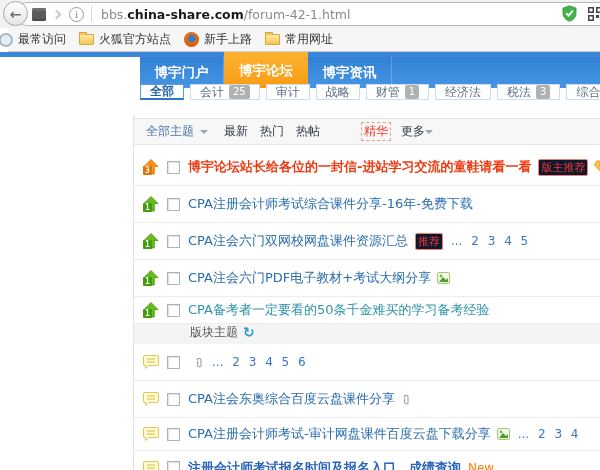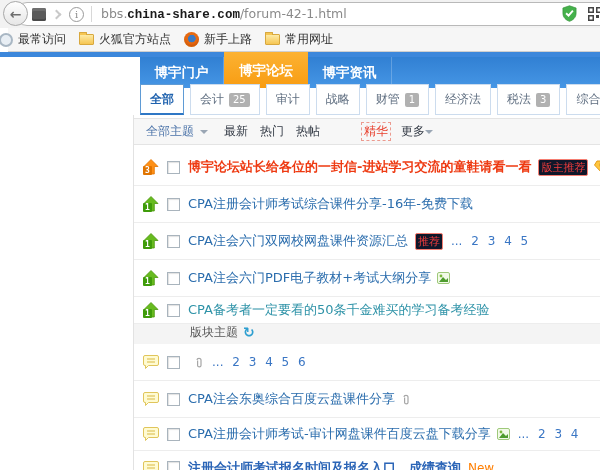--- a/index.html
+++ b/index.html
@@ -24,21 +24,21 @@
   }
   .site-icon { width:14px; height:13px; background:#5b5b5b; border-radius:2px; margin-right:7px;
     box-shadow:inset 0 3px 0 #6e6e6e, inset 0 -2px 0 #4a4a4a; }
   .crumb-chevron { width:7px; height:7px; border-top:2px solid #c9c9c9; border-right:2px solid #c9c9c9;
     transform:rotate(45deg); margin-right:9px; }
   .info-icon { width:15px; height:15px; border:1px solid #9a9a9a; border-radius:50%;
     color:#8a8a8a; font-size:10px; line-height:13px; text-align:center;
     font-family:"DejaVu Serif","Liberation Serif",serif; margin-right:7px; }
   .url-divider { width:1px; height:16px; background:#d8d8d8; margin-right:9px; }
   .url { font-size:12.5px; color:#8a8a8a; white-space:nowrap; }
-  .url .domain { color:#1a1a1a; font-weight:bold;font-family:Liberation Mono, monospace; }
+  .url .domain { color:#1a1a1a; font-weight:bold; }
   .shield-icon { position:absolute; left:561px; top:5px; }
   .qr-icon { position:absolute; left:588px; top:7px; }
   .bookmarks {
     position:absolute; top:28px; left:8px; width:600px; height:24px; background:#f6f6f6;
     border-bottom:1px solid #cfcfcf; display:flex; align-items:center; font-size:12px; color:#333;
   }
   .bm-item { display:flex; align-items:center; margin-right:13px; white-space:nowrap; }
   .history-icon { width:14px; height:14px; border:2px solid #a9b7c4; border-radius:50%;
      margin-left:-9px; margin-right:5px; background:#e8eef4; }
   .folder-icon { width:15px; height:11px; background:linear-gradient(#fdeaa5,#f6c653);
@@ -51,21 +51,21 @@
   
   .top-strip { position:absolute; top:52px; left:0; width:600px; height:5px; background:#3c87db; }
   .navbar { position:absolute; top:57px; left:140px; width:460px; height:31px;
     background:linear-gradient(#3180d3,#4696e5); display:flex; }
   .nav-tab { width:84px; text-align:center; line-height:31px; color:#fff; font-size:13.5px;
     font-weight:bold; border-right:1px solid rgba(255,255,255,.22); }
   .nav-tab.active { position:relative; top:-5px; height:36px; line-height:37px;
     background:linear-gradient(#fcb232,#f89c12); border-right:none; }
   
   .cats { position:absolute; top:84px; left:140px; display:flex; gap:6px; z-index:3; }
-  .cat { height:31px; display:flex; align-items:center; padding:0 9px; background:#fff;
+  .cat { height:16px; display:flex; align-items:center; padding:0 9px; background:#fff;
     border:1px solid #ccdcee; font-size:12px; color:#5f6e80; white-space:nowrap; }
   .cat.active { border-color:#5f9bd5; border-bottom:2px solid #2e77c5; color:#1f62ae; font-weight:bold; }
   .cat .count { background:#b1b1b1; color:#fff; font-size:10px; line-height:14px; height:14px;
     border-radius:2px; padding:0 4px; margin-left:5px; font-weight:normal; }
   
   .content { position:absolute; top:115px; left:133px; width:562px; height:355px;
     border-left:1px solid #e2e2e2; background:#fff; }
   .filter-bar { margin-top:3px; height:27px; background:#f7f7f7; border-top:1px solid #e4e4e4;
     border-bottom:1px solid #e4e4e4; display:flex; align-items:center; padding-left:12px;
     font-size:12px; color:#333a45; }

